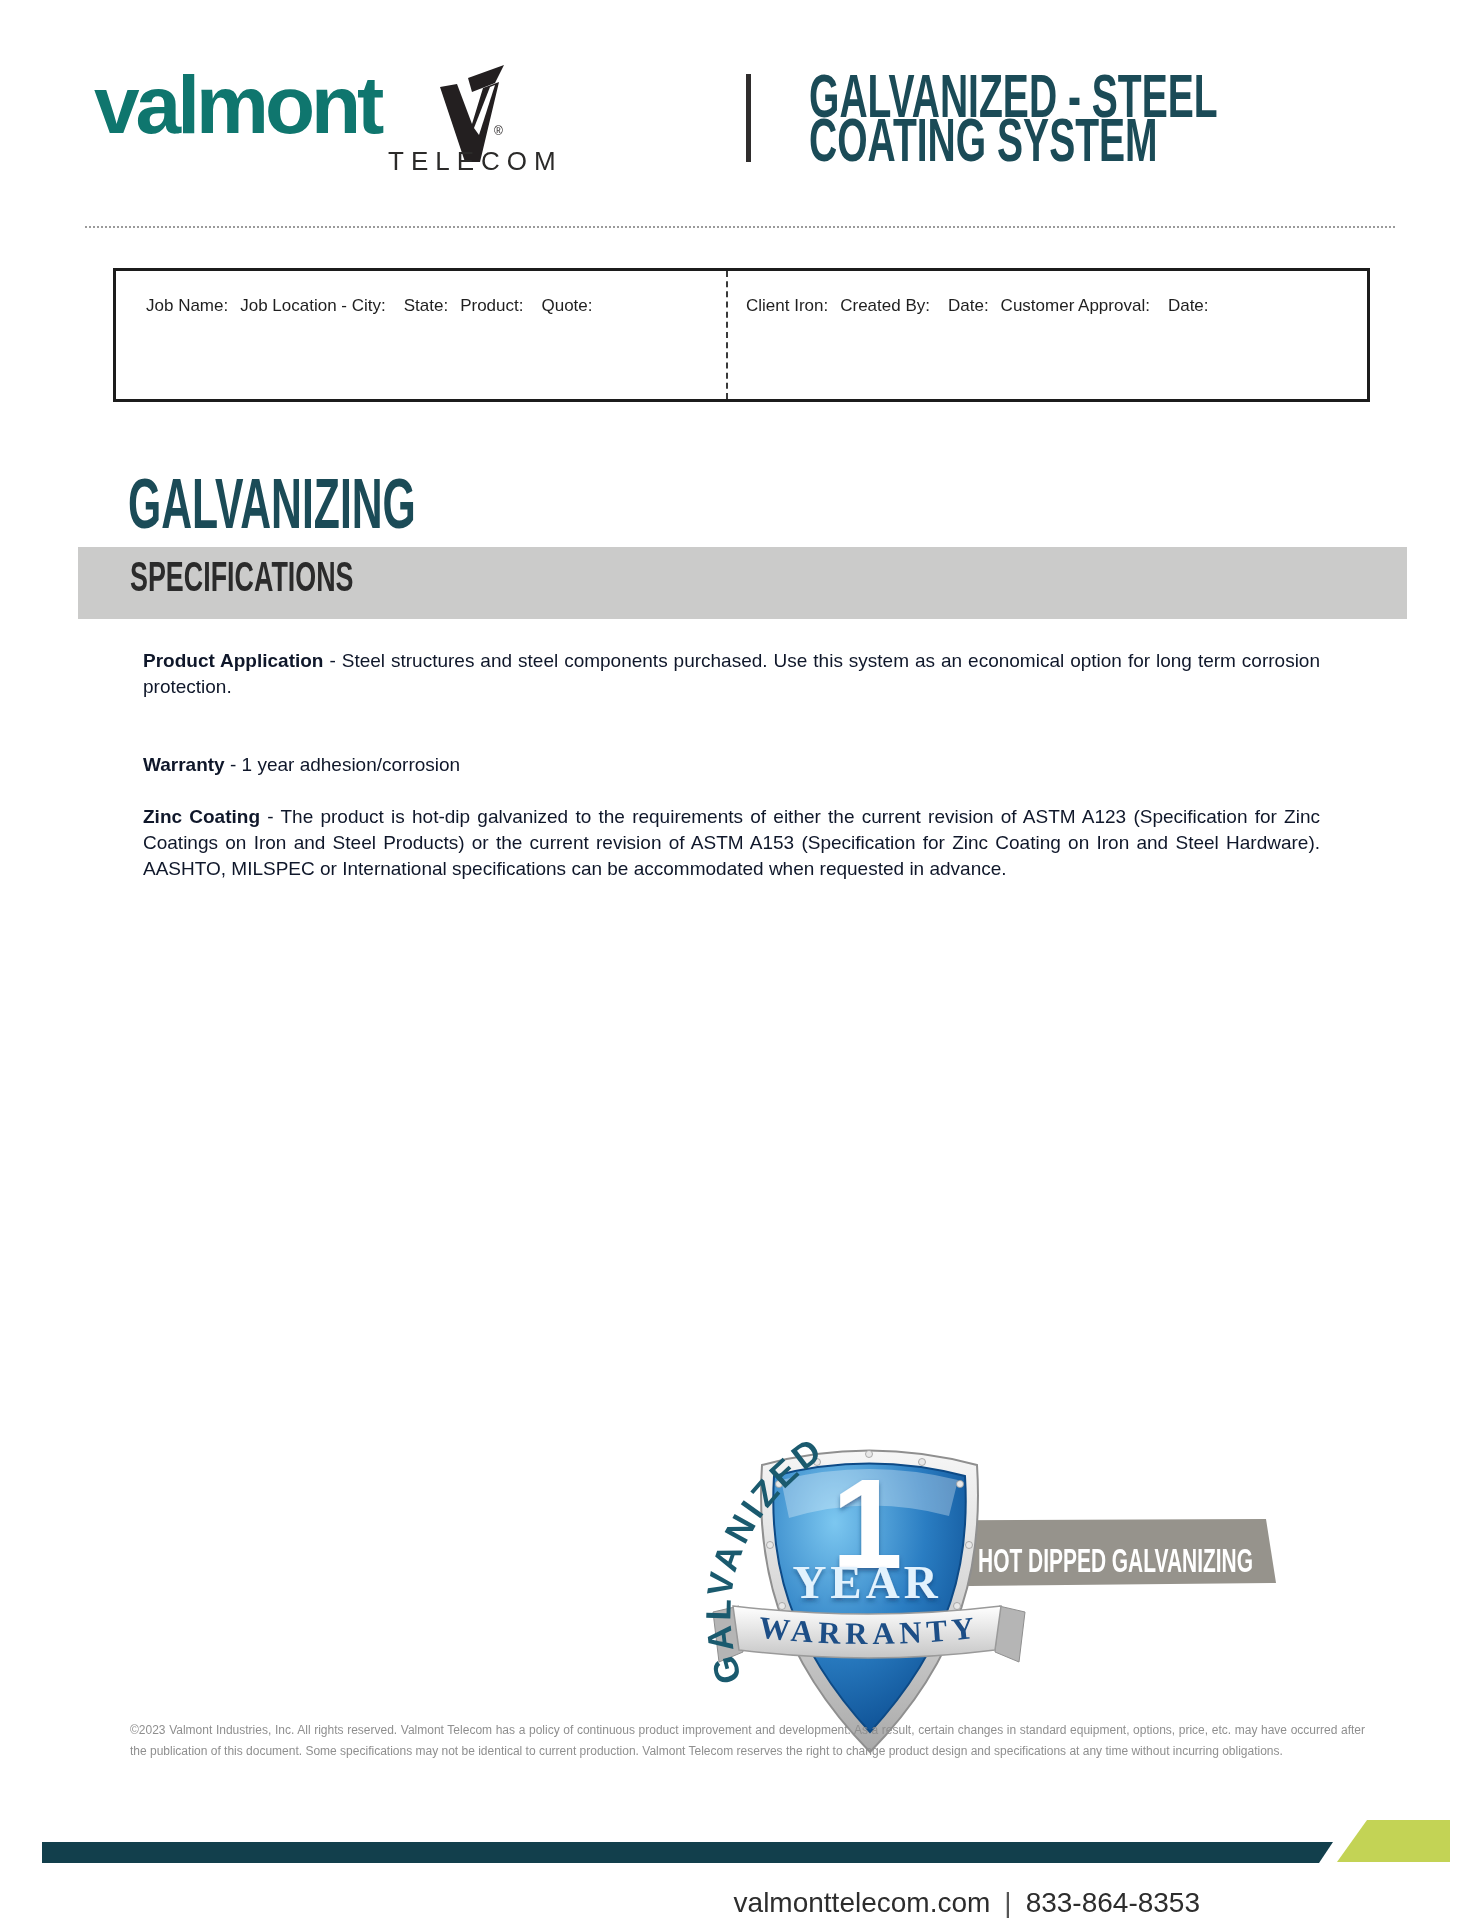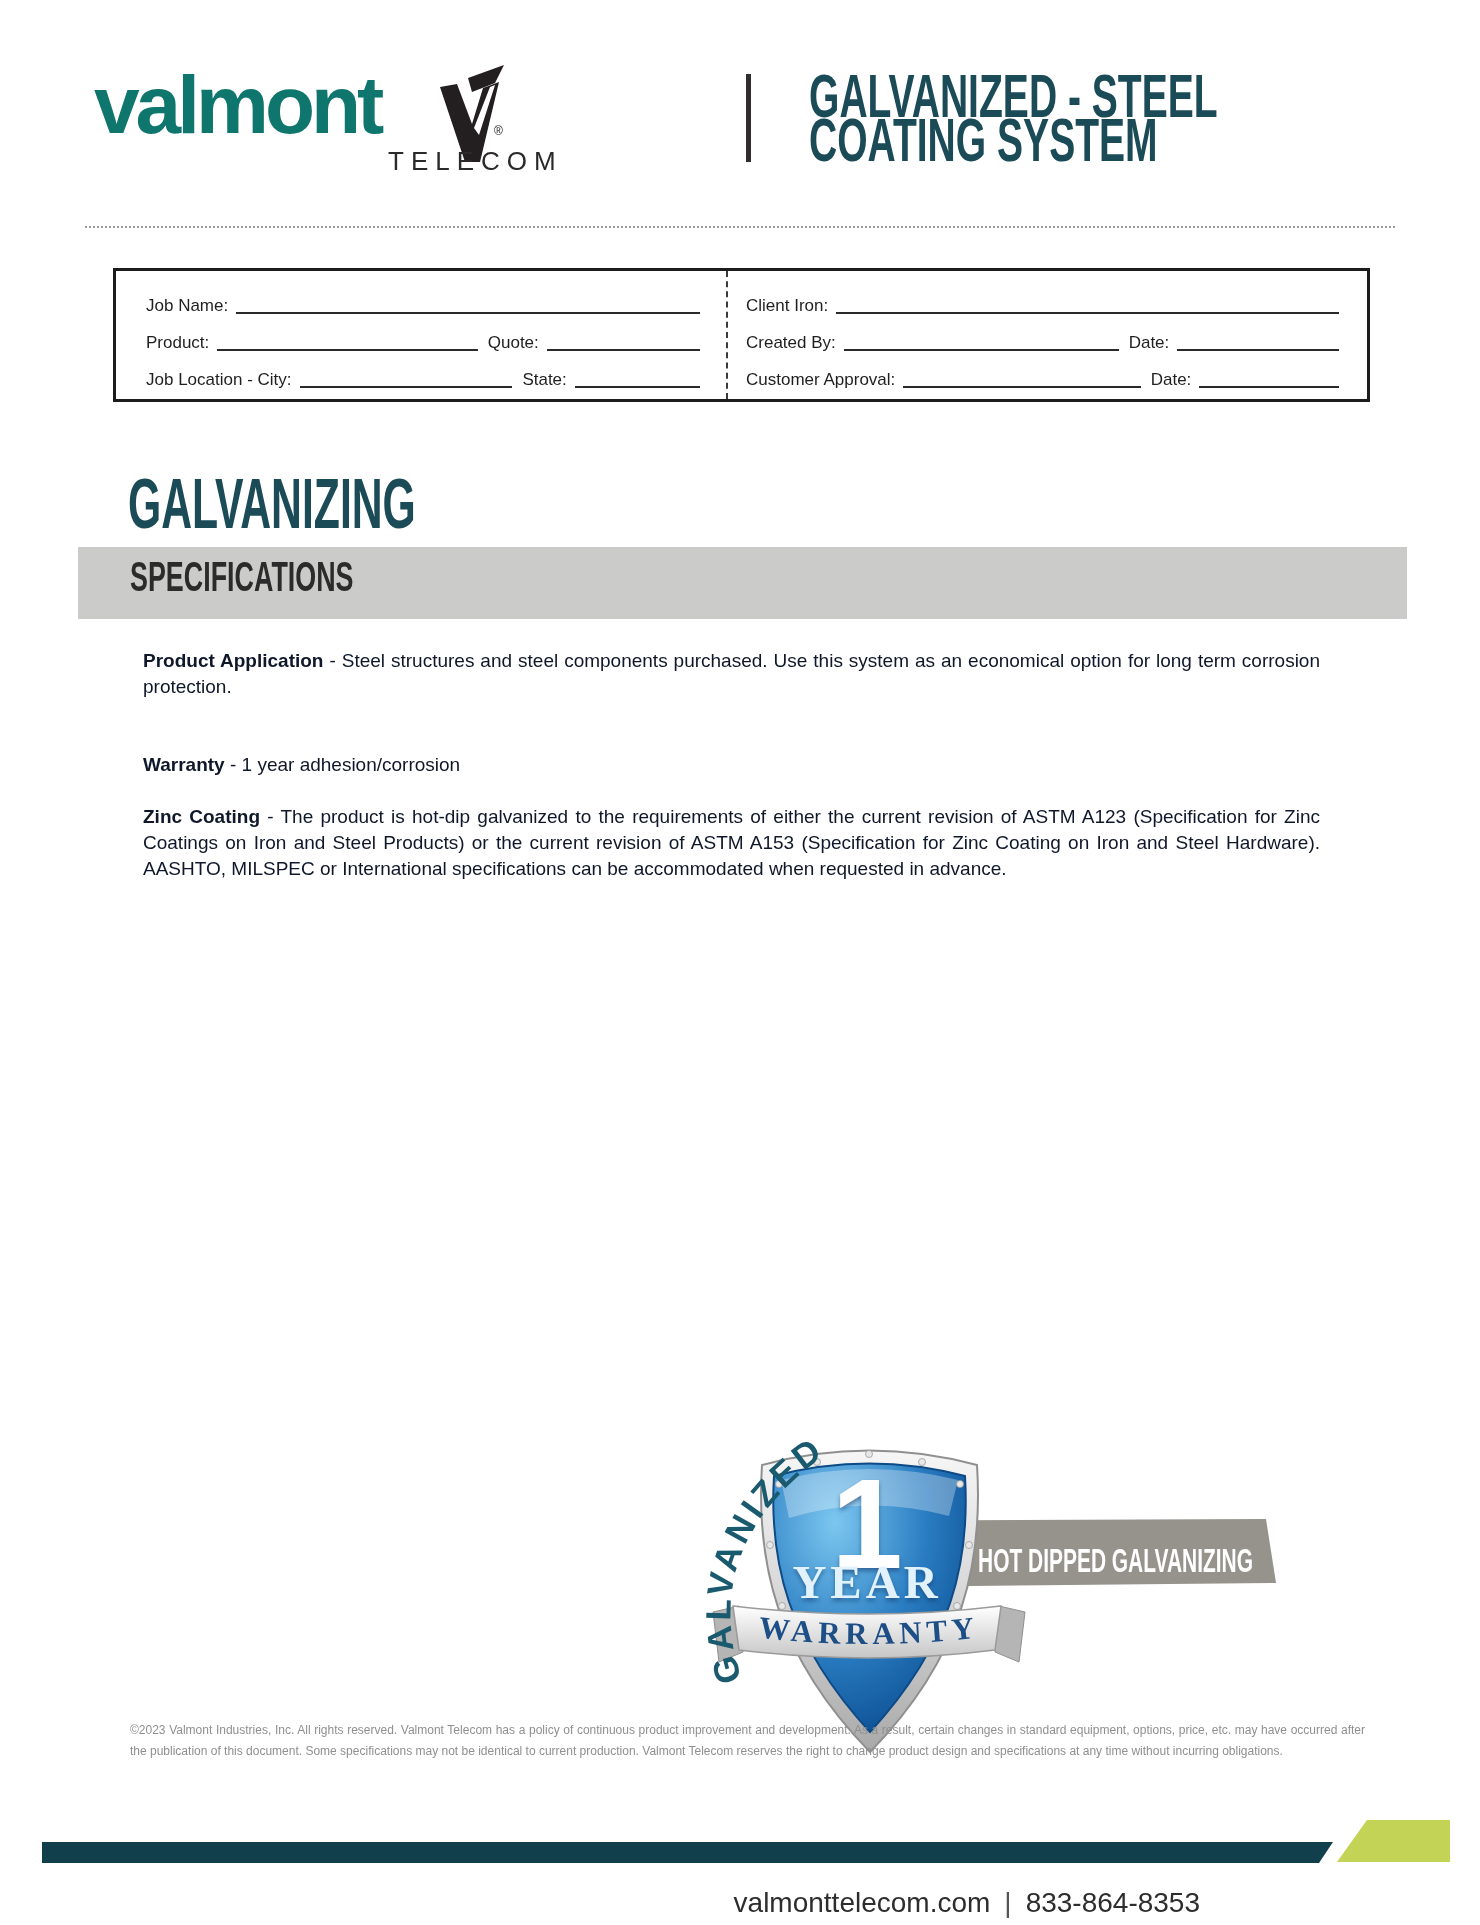--- a/index.html
+++ b/index.html
@@ -16,21 +16,21 @@
   .title-rule{position:absolute;left:746px;top:74px;width:5px;height:88px;background:#2f2d2d;}
   .doc-title{position:absolute;left:809px;top:74px;font-size:62px;font-weight:bold;
              line-height:44px;color:var(--teal);transform:scaleX(.63);transform-origin:left top;
              white-space:nowrap;}
   .dotted-rule{position:absolute;left:85px;top:226px;width:1310px;height:0;
                border-top:2px dotted #9b9b9b;}
 
   
   .form-box{position:absolute;left:113px;top:268px;width:1257px;height:134px;
             border:3px solid #1c1c1c;display:flex;box-sizing:border-box;font-size:17px;color:#1f1f1f;}
-  .form-col{display:flex;flex-direction:column;justify-content:flex-start;box-sizing:border-box;
+  .form-col{display:flex;flex-direction:row;justify-content:flex-start;box-sizing:border-box;
             padding-top:17px;}
   .form-col.left{width:612px;padding-left:30px;padding-right:22px;
                  border-right:2px dashed #3a3a3a;}
   .form-col.right{flex:1;padding-left:18px;padding-right:24px;}
   .form-row{display:flex;align-items:flex-end;height:30px;margin-bottom:7px;white-space:nowrap;}
   .form-row .lbl{padding-bottom:2px;}
   .fl{border-bottom:2px solid #2a2a2a;height:14px;margin:0 10px 4px 8px;}
   .fl.a{flex:1.7;} .fl.b{flex:1;} .fl.solo{flex:1;margin-right:4px;}
   .fl.last{margin-right:4px;}
 
@@ -90,29 +90,29 @@
 
   <div class="dotted-rule"></div>
 
   <div class="form-box">
     <div class="form-col left">
       <div class="form-row">
         <span class="lbl">Job Name:</span>
         <span class="fl solo"></span>
       </div>
       <div class="form-row">
+        <span class="lbl">Job Location - City:</span>
+        <span class="fl a"></span>
+        <span class="lbl">State:</span>
+        <span class="fl b last"></span>
+      </div>
+      <div class="form-row">
         <span class="lbl">Product:</span>
         <span class="fl a"></span>
         <span class="lbl">Quote:</span>
-        <span class="fl b last"></span>
-      </div>
-      <div class="form-row">
-        <span class="lbl">Job Location - City:</span>
-        <span class="fl a"></span>
-        <span class="lbl">State:</span>
         <span class="fl b last"></span>
       </div>
     </div>
     <div class="form-col right">
       <div class="form-row">
         <span class="lbl">Client Iron:</span>
         <span class="fl solo"></span>
       </div>
       <div class="form-row">
         <span class="lbl">Created By:</span>

